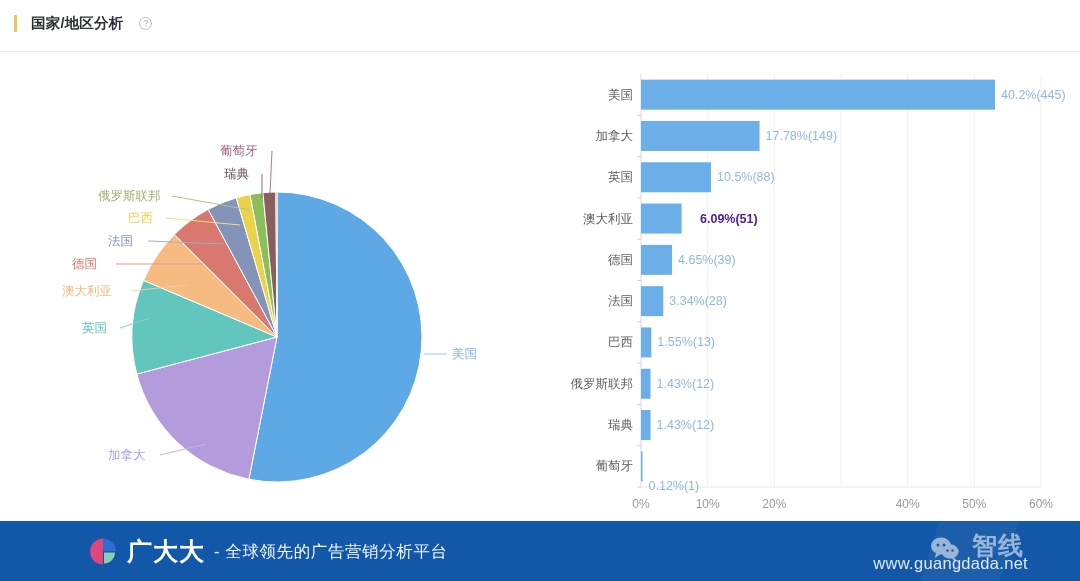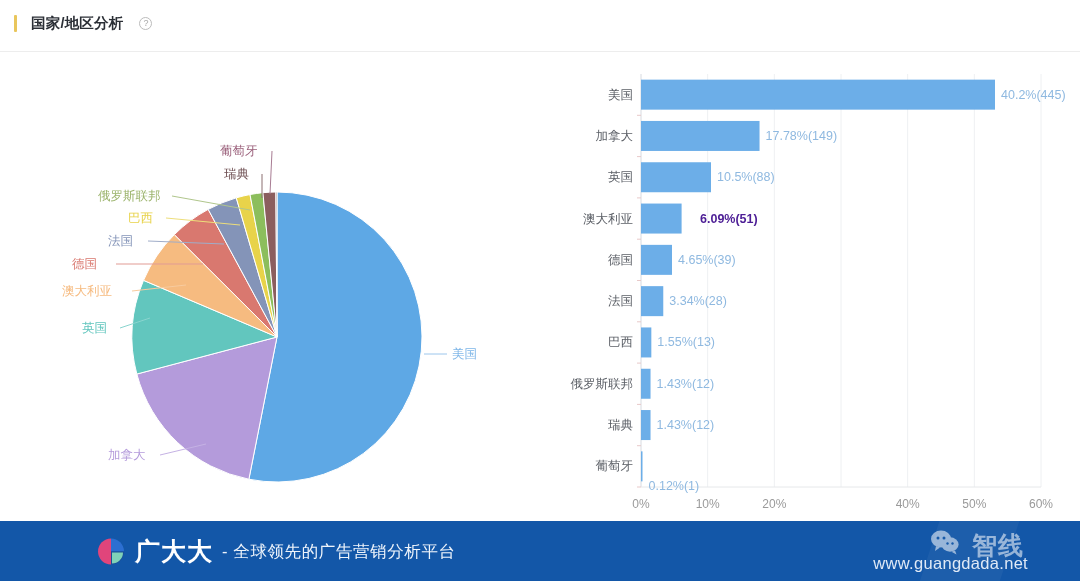--- a/index.html
+++ b/index.html
@@ -68,32 +68,32 @@
   .footer {
     position: absolute; left: 0; top: 521px; width: 1080px; height: 60px;
     background: #1357a8;
     overflow: hidden;
   }
   .footer .sheen {
     position:absolute; right: 72px; top: -20px; width: 80px; height: 110px;
     background: rgba(255,255,255,0.045); transform: skewX(-18deg);
   }
   .brand-wrap {
-    position: absolute; left: 96px; top: 50%; transform: translateY(-50%);
+    position: absolute; left: 88px; top: 50%; transform: translateY(-50%);
     display: flex; align-items: center; gap: 9px;
   }
   .brand-name { font-size: 25px; font-weight: bold; color: #ffffff; letter-spacing: 1px; }
   .brand-tag { font-size: 16.5px; color: #eef4fb; letter-spacing: .6px; }
   .site-url {
     position: absolute; right: 52px; top: 33px; font-size: 16.5px;
     color: #dfe9f6; letter-spacing: .3px;
   }
   .watermark {
     position: absolute; right: 56px; top: 8px;
-    display: flex; align-items: flex-start; gap: 12px;
+    display: flex; align-items: flex-end; gap: 12px;
     opacity: .55;
   }
   .wm-text { font-size: 25px; color: #ffffff; font-weight: bold; letter-spacing: 1px; }
 </style>
 </head>
 <body>
 
 <div id="root">
 
   <div class="header">

